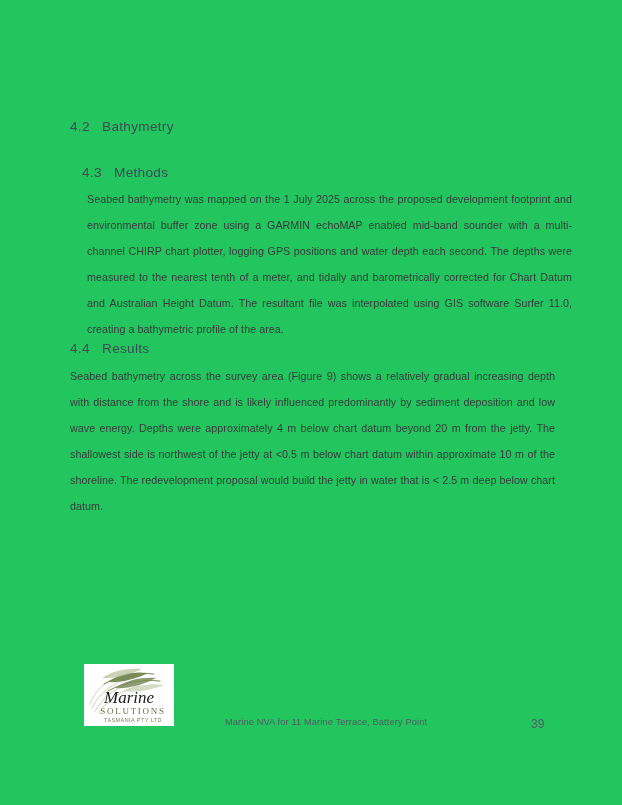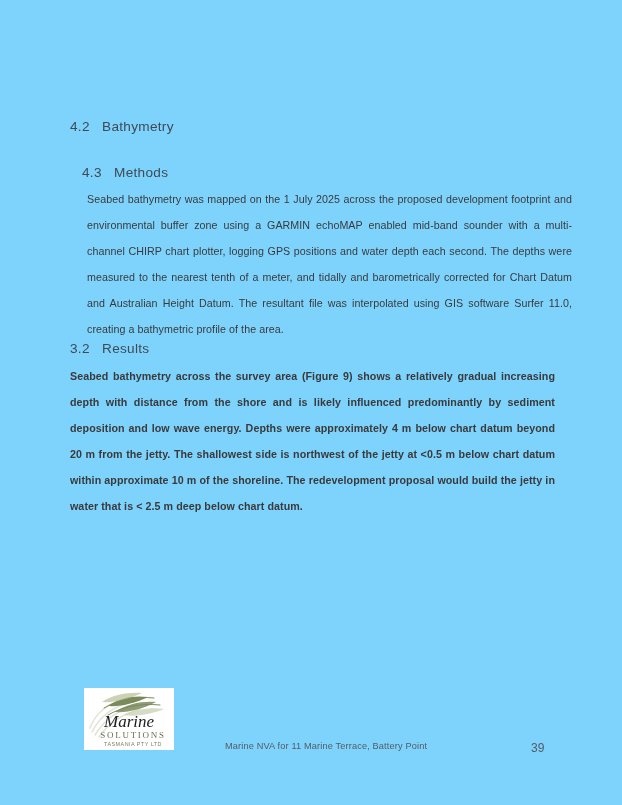--- a/index.html
+++ b/index.html
@@ -11,21 +11,21 @@
     width: 622px;
     height: 805px;
     position: relative;
     font-family: "Liberation Sans", sans-serif;
     overflow: hidden;
   }
 
   .page {
     position: absolute;
     inset: 0;
-    background: #7dd3fc;
+    background: #22c55e;
   }
 
   .content {
     position: absolute;
     left: 70px;
     top: 0;
     width: 485px;
   }
 
   .heading {
@@ -46,27 +46,27 @@
     left: 0;
     width: 485px;
     color: #3a3a3c;
     font-size: 10.7px;
     line-height: 26.1px;
     text-align: justify;
     text-justify: inter-word;
     letter-spacing: 0.06px;
   }
   .para-methods { top: 175px; margin-left: 17px; }
-  .para-results { top: 352px; font-weight: bold; }
+  .para-results { top: 352px; }
 
   
   .footer {
     position: absolute;
     left: 0;
-    top: 680px;
+    top: 656px;
     width: 498px;
     height: 90px;
   }
 
   .logo-box {
     position: absolute;
     left: 84px;
     top: 8px;
     width: 90px;
     height: 62px;
@@ -99,21 +99,21 @@
 <div class="page">
 
   <div class="content">
 
     <h2 class="heading h-42">4.2   Bathymetry</h2>
 
     <h2 class="heading h-43">4.3   Methods</h2>
 
     <p class="para para-methods">Seabed bathymetry was mapped on the 1 July 2025 across the proposed development footprint and environmental buffer zone using a GARMIN echoMAP enabled mid-band sounder with a multi-channel CHIRP chart plotter, logging GPS positions and water depth each second. The depths were measured to the nearest tenth of a meter, and tidally and barometrically corrected for Chart Datum and Australian Height Datum. The resultant file was interpolated using GIS software Surfer 11.0, creating a bathymetric profile of the area.</p>
 
-    <h2 class="heading h-44">3.2   Results</h2>
+    <h2 class="heading h-44">4.4   Results</h2>
 
     <p class="para para-results">Seabed bathymetry across the survey area (Figure 9) shows a relatively gradual increasing depth with distance from the shore and is likely influenced predominantly by sediment deposition and low wave energy. Depths were approximately 4 m below chart datum beyond 20 m from the jetty. The shallowest side is northwest of the jetty at &lt;0.5 m below chart datum within approximate 10 m of the shoreline. The redevelopment proposal would build the jetty in water that is &lt; 2.5 m deep below chart datum.</p>
 
   </div>
 
   <div class="footer">
 
     <div class="logo-box">
       <svg class="logo-svg" viewBox="0 0 90 62" xmlns="http://www.w3.org/2000/svg">
         <rect x="0" y="0" width="90" height="62" fill="#ffffff"></rect>

